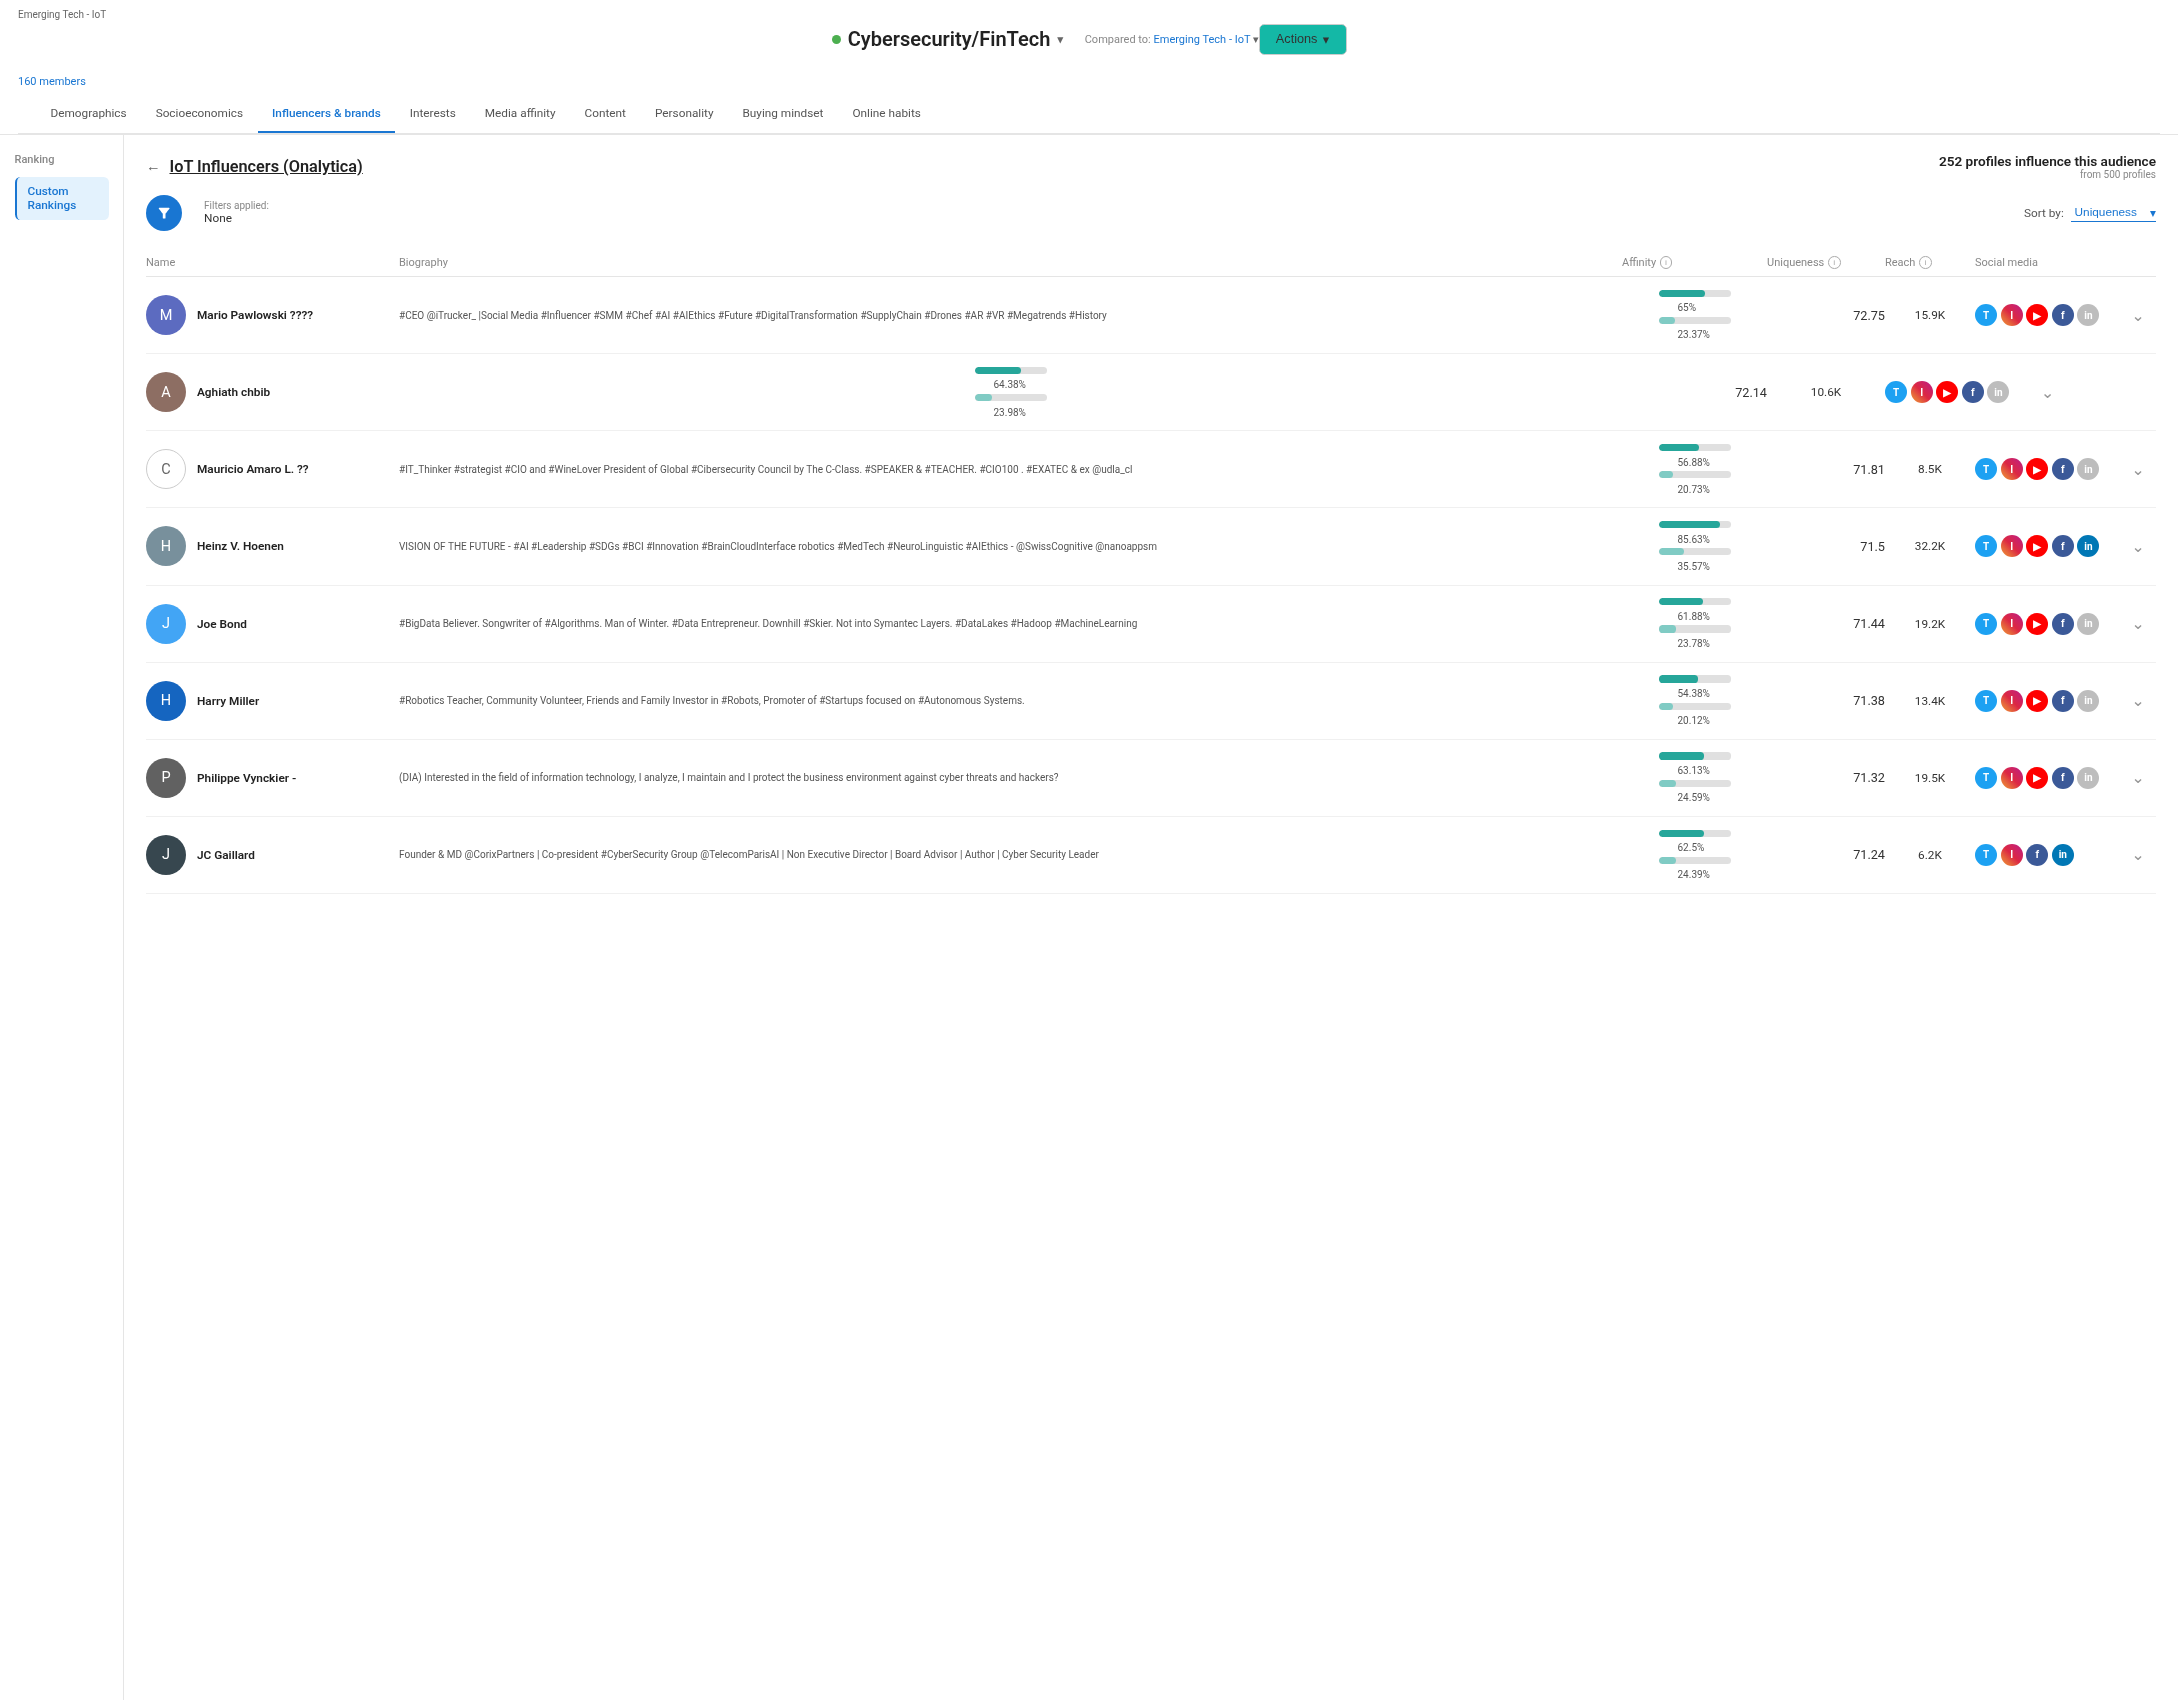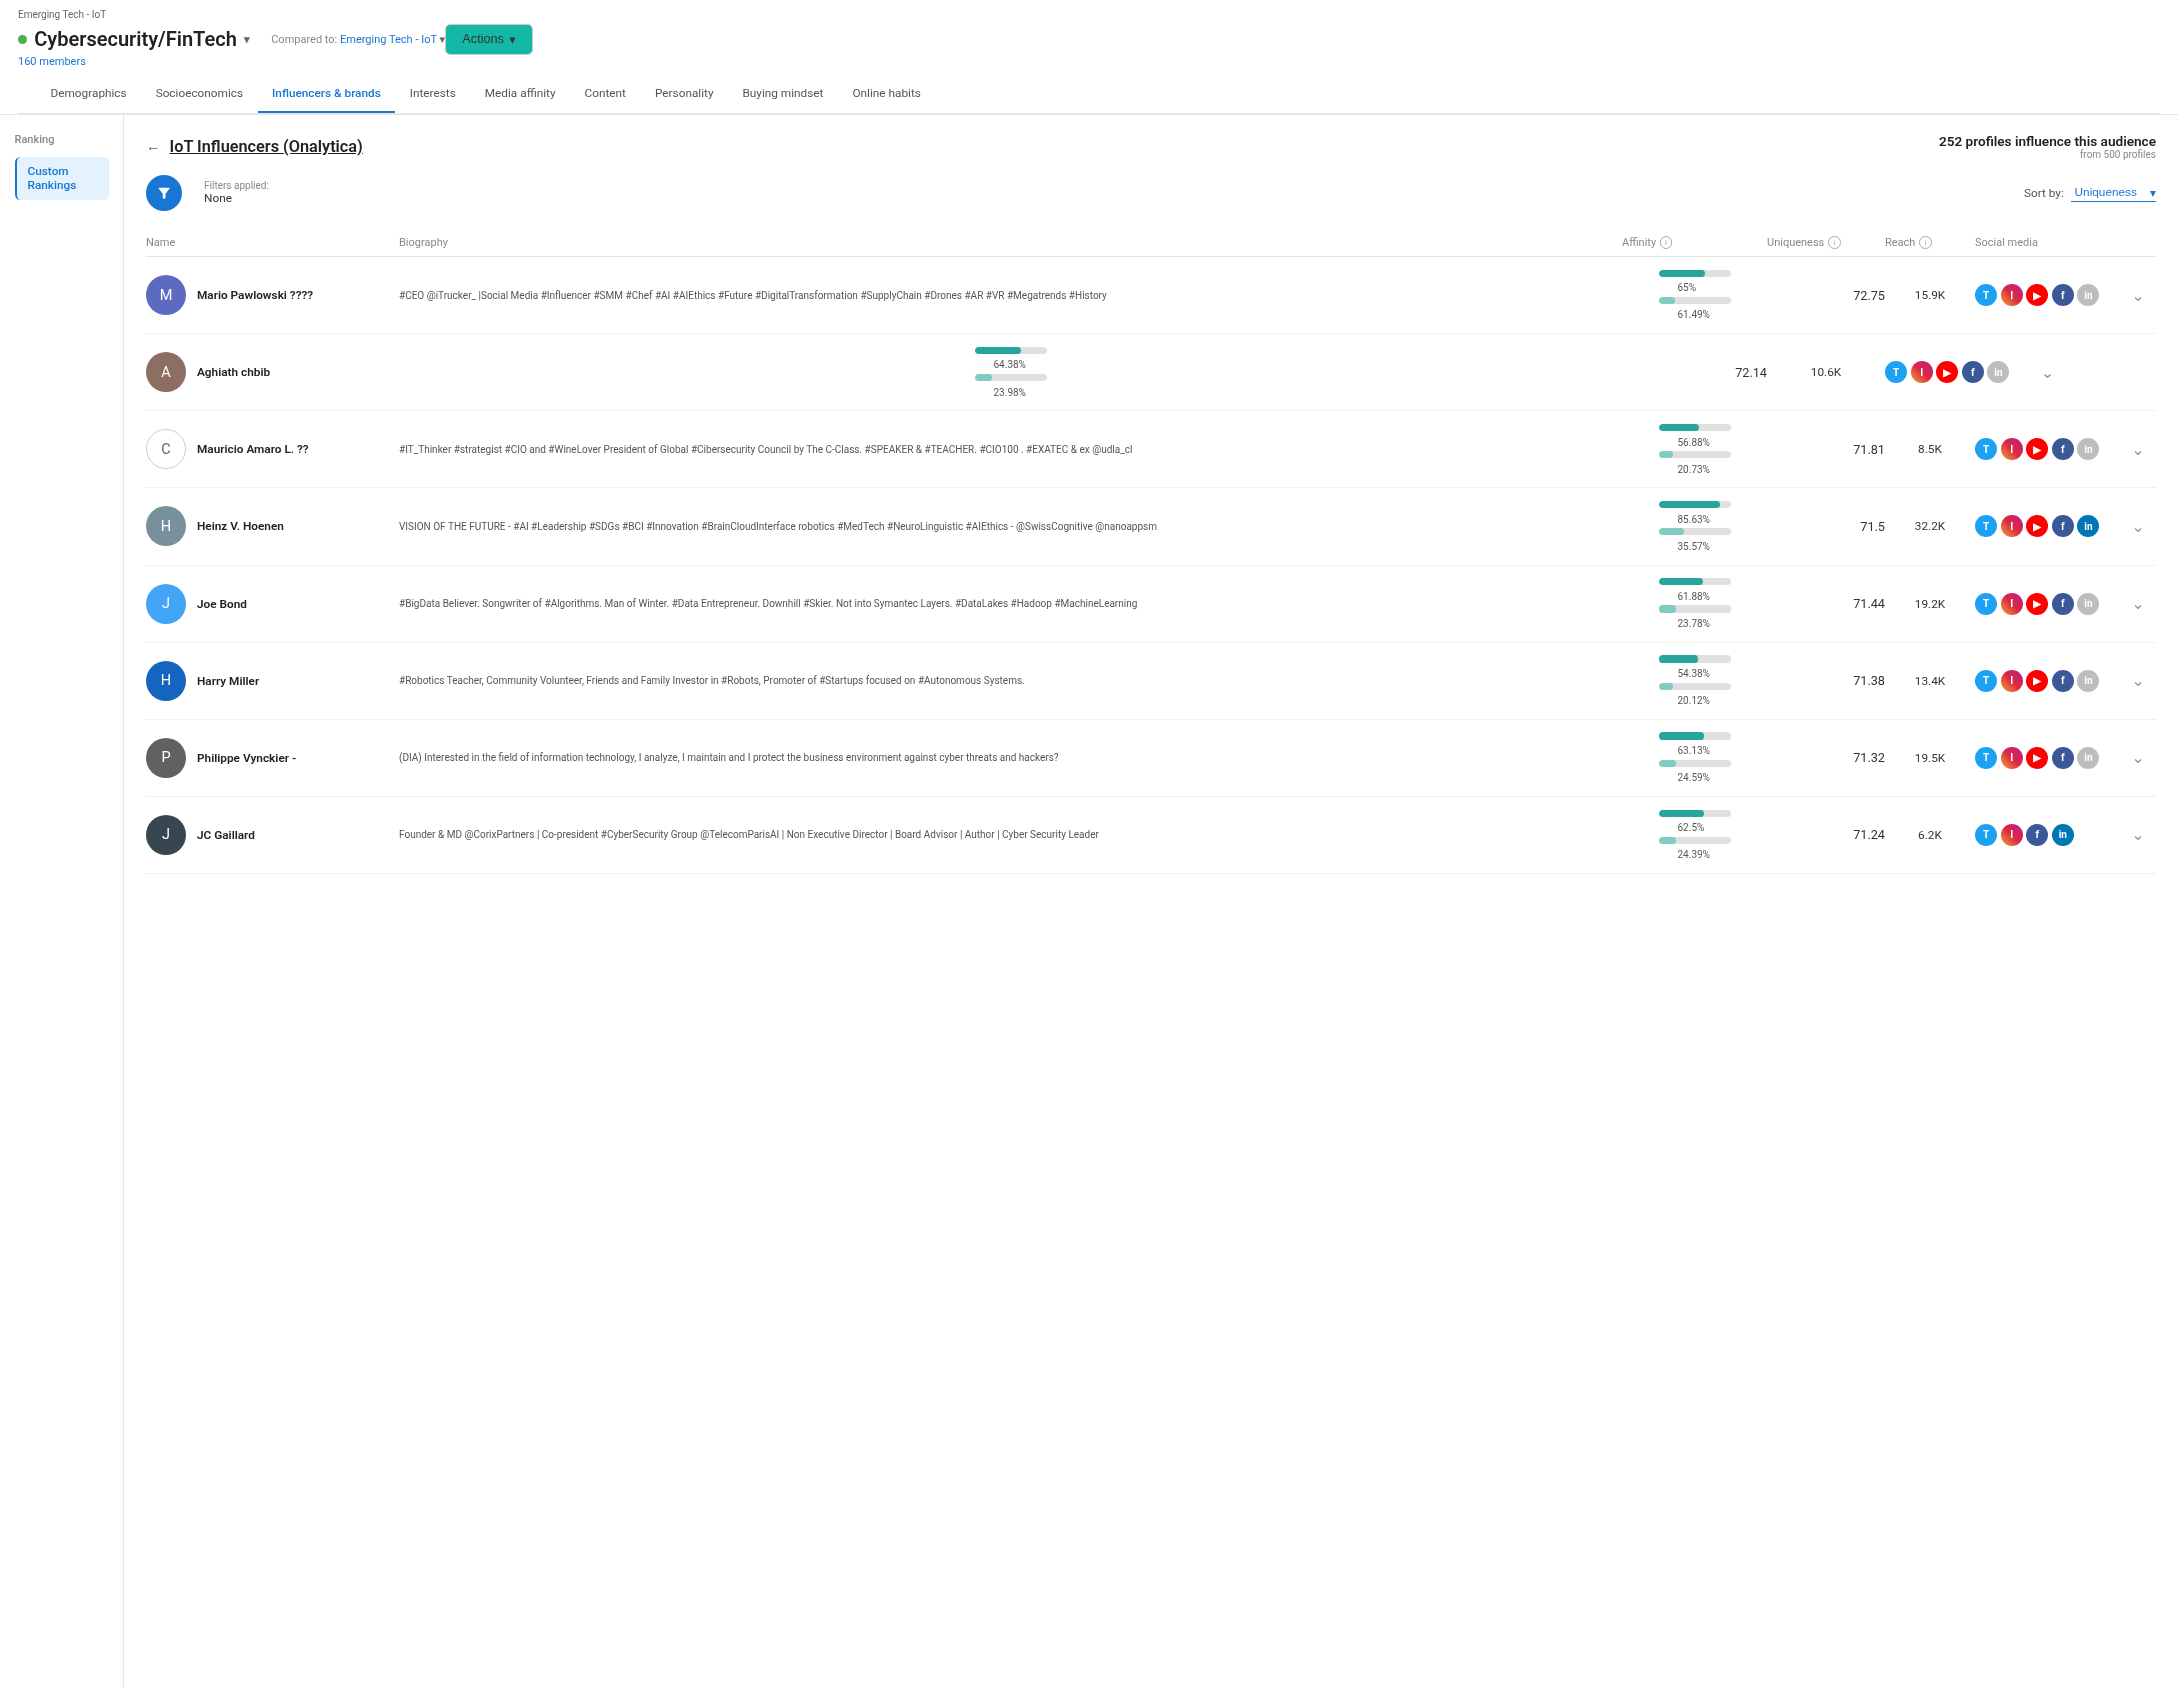--- a/index.html
+++ b/index.html
@@ -1,20 +1,20 @@
 <!DOCTYPE html>
 <html style="font-size:14.5px"><head>
   <meta charset="utf-8">
   <style>
     * { box-sizing: border-box; margin: 0; padding: 0; }
     body { font-family: -apple-system, BlinkMacSystemFont, 'Segoe UI', Roboto, sans-serif; background: #fff; color: #333; font-size: 11.8px; }
 
     .top-bar { padding: 9px 18px 0 18px; border-bottom: 0.9px solid #e5e5e5; }
     .emerging-tech { font-size: 10px; color: #666; margin-bottom: 3.6px; }
-    .title-row { display: flex; align-items: center; justify-content: flex-start; margin-bottom: 0; }
+    .title-row { display: flex; align-items: center; justify-content: center; margin-bottom: 20px; }
     .audience-title { display: flex; align-items: center; gap: 7.2px; font-size: 20px; font-weight: 600; color: #222; }
     .green-dot { width: 9px; height: 9px; background: #4caf50; border-radius: 50%; display: inline-block; }
     .dropdown-arrow { font-size: 11px; color: #666; cursor: pointer; }
     .compared-to { font-size: 11px; color: #888; margin-left: 14.5px; }
     .compared-to a { color: #1976d2; text-decoration: none; }
     .members-count { font-size: 11px; color: #1976d2; margin-bottom: 7.2px; }
     .actions-btn { display: flex; align-items: center; gap: 5.4px; border: 0.9px solid #ccc; border-radius: 5.4px; padding: 7.2px 16.3px; font-size: 12.7px; cursor: pointer; background: #14b8a6; color: #333; }
 
     .nav-tabs { display: flex; gap: 0; padding: 0 18px; border-bottom: 0.9px solid #e5e5e5; }
     .nav-tab { padding: 11px 14.5px; font-size: 11.8px; color: #555; cursor: pointer; border-bottom: 2.7px solid transparent; white-space: nowrap; }
@@ -194,21 +194,21 @@
       <div class="bar-row">
         <div class="bar-bg">
           <div class="bar-fill-teal" style="width:65%"></div>
         </div>
         <span class="bar-pct">65%</span>
       </div>
       <div class="bar-row">
         <div class="bar-bg">
           <div class="bar-fill-light" style="width:23.37%"></div>
         </div>
-        <span class="bar-pct">61.49%</span>
+        <span class="bar-pct">23.37%</span>
       </div>
     </div>
     <div class="uniqueness-cell">72.75</div>
     <div class="reach-cell">15.9K</div>
     <div class="social-cell">
             <span class="social-icon si-twitter">T</span>
             <span class="social-icon si-instagram">I</span>
             <span class="social-icon si-youtube">▶</span>
             <span class="social-icon si-facebook">f</span>
             <span class="social-icon si-grey">in</span>

